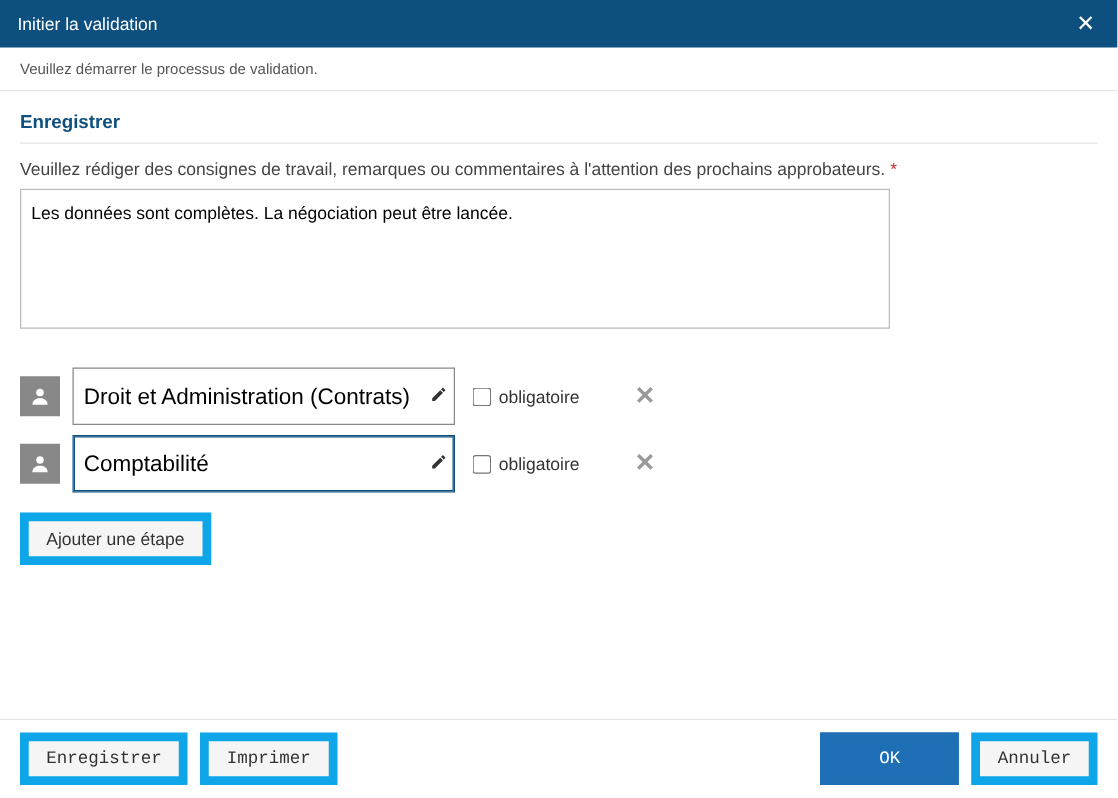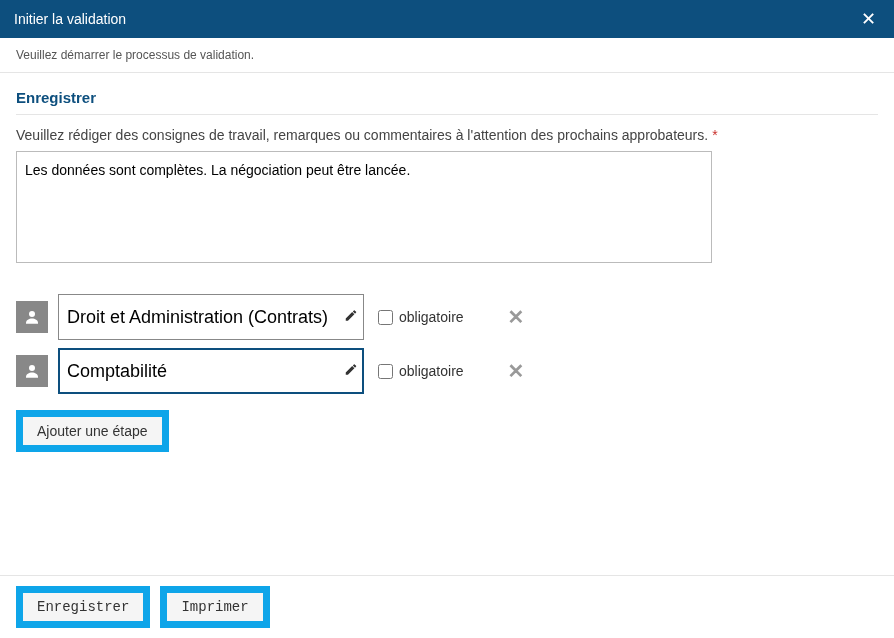--- a/index.html
+++ b/index.html
@@ -211,13 +211,17 @@
 
   <button class="btn add-step-btn">Ajouter une étape</button>
 
 </div>
 
 <div class="footer">
   <div class="footer-left">
     <button class="btn">Enregistrer</button>
     <button class="btn">Imprimer</button>
   </div>
+  <div class="footer-right">
+    <button class="btn primary">OK</button>
+    <button class="btn">Annuler</button>
+  </div>
 </div>
 
 </body></html>

